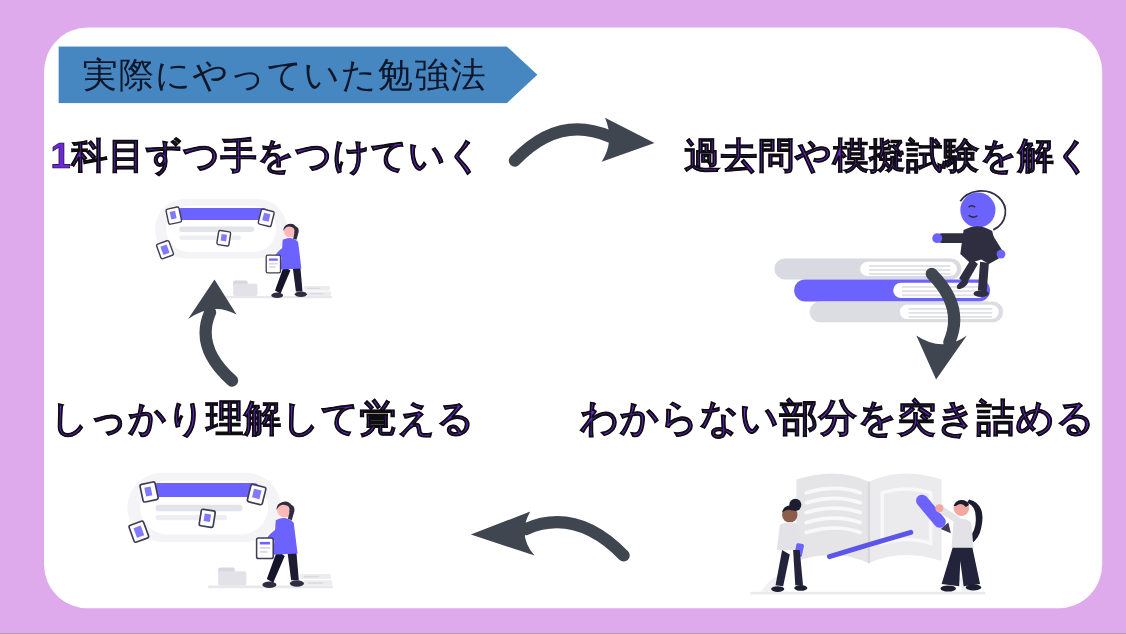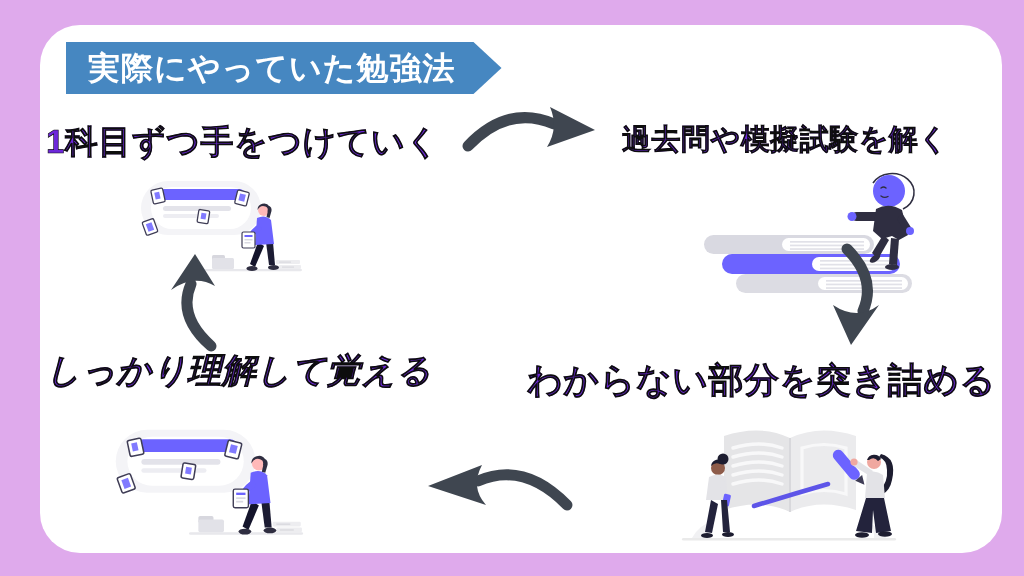--- a/index.html
+++ b/index.html
@@ -7,34 +7,34 @@
   .frame{
     position:relative;width:1024px;height:576px;overflow:hidden;
     background:#dfaaec;
     font-family:"Liberation Sans","DejaVu Sans",sans-serif;
   }
   .panel{
     position:absolute;left:40px;top:25px;width:962px;height:528px;
     background:#ffffff;border-radius:40px;
   }
   .title-badge{
-    position:absolute;left:66px;top:42px;height:52px;
-    background:#4687c1;color:#ffffff;
-    font-size:32px;font-weight:700;line-height:52px;
+    position:absolute;left:53px;top:42px;height:52px;
+    background:#4687c1;color:#0f172a;
+    font-size:32px;font-weight:400;line-height:52px;
     padding:0 46px 0 22px;letter-spacing:1px;
     clip-path:polygon(0 0,calc(100% - 28px) 0,100% 50%,calc(100% - 28px) 100%,0 100%);
   }
   .step-label{
     position:absolute;color:#6d28d9;font-weight:900;white-space:nowrap;
     letter-spacing:0.5px;-webkit-text-stroke:0.6px #0d0d0d;
   }
   .step1{left:46px;top:120px;font-size:33px;}
-  .step2{left:622px;top:120px;font-size:29px;}
+  .step2{left:622px;top:120px;font-size:33px;}
   .step3{left:527px;top:357px;font-size:35px;text-align:right;}
-  .step4{left:46px;top:348px;font-size:34px;font-style:italic;}
+  .step4{left:46px;top:358px;font-size:34px;}
   .arrow{position:absolute;z-index:5;}
   .arrow-1{left:460px;top:100px;width:140px;height:58px;}
   .arrow-2{left:815px;top:243px;width:92px;height:108px;}
   .arrow-3{left:420px;top:457px;width:155px;height:62px;}
   .arrow-4{left:157px;top:250px;width:88px;height:102px;}
   .illo{position:absolute;z-index:2;}
   .illo-1{left:138px;top:176px;width:168px;height:104px;}
   .illo-2{left:696px;top:161px;width:222px;height:140px;}
   .illo-3{left:678px;top:418px;width:224px;height:132px;}
   .illo-4{left:112px;top:424px;width:196px;height:121px;}

